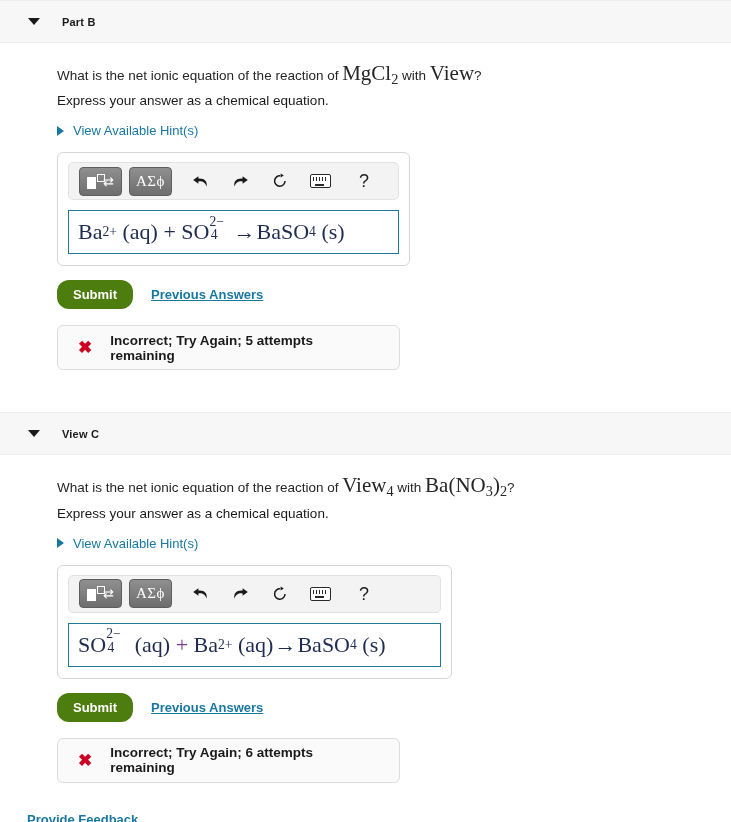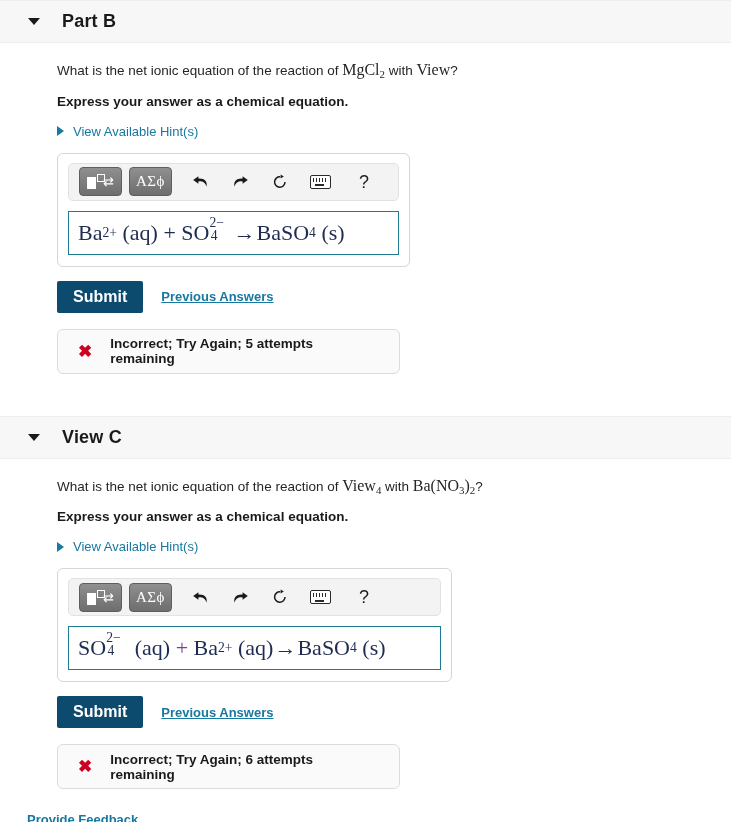--- a/index.html
+++ b/index.html
@@ -30,46 +30,46 @@
     box-sizing: border-box;
   }
   .caret-down {
     width: 0; height: 0;
     border-left: 6px solid transparent;
     border-right: 6px solid transparent;
     border-top: 7px solid #1a1a1a;
     margin-right: 22px;
   }
   .part-title {
-    font-size: 18px;
+    font-size: 11px;
     font-weight: bold;
     color: #1a1a1a;
     letter-spacing: .2px;
   }
 
   
   .part-body { padding: 0 0 0 57px; }
 
   .question {
     font-size: 13.5px;
     color: #262626;
     margin-top: 16px;
     line-height: 1.35;
   }
   .prompt {
     font-size: 13.5px;
-    font-weight: bold;
+    font-weight: normal;
     color: #1a1a1a;
-    margin-top: 12px;
+    margin-top: 4px;
   }
 
   
   .chem {
     font-family: "Liberation Serif", serif;
-    font-size: 16px;
+    font-size: 21px;
   }
   .chem sub {
     font-size: 68%;
     vertical-align: -0.28em;
   }
 
   
   .hints-row {
     margin-top: 15px;
     display: flex;
@@ -208,26 +208,26 @@
   .plus-purple { color: #7b3f98; }
   .arrow { padding: 0 1px; }
 
   
   .submit-row {
     margin-top: 14px;
     display: flex;
     align-items: center;
   }
   .submit-btn {
-    background: #0c4a6e;
+    background: #4d7c0f;
     color: #ffffff;
-    font-size: 16px;
+    font-size: 13px;
     font-weight: bold;
     border: none;
-    border-radius: 2px;
+    border-radius: 12px;
     padding: 7px 16px;
     cursor: pointer;
     font-family: "Liberation Sans", sans-serif;
   }
   .prev-answers {
     margin-left: 18px;
     color: #1878a0;
     font-size: 13px;
     font-weight: bold;
     text-decoration: underline;

